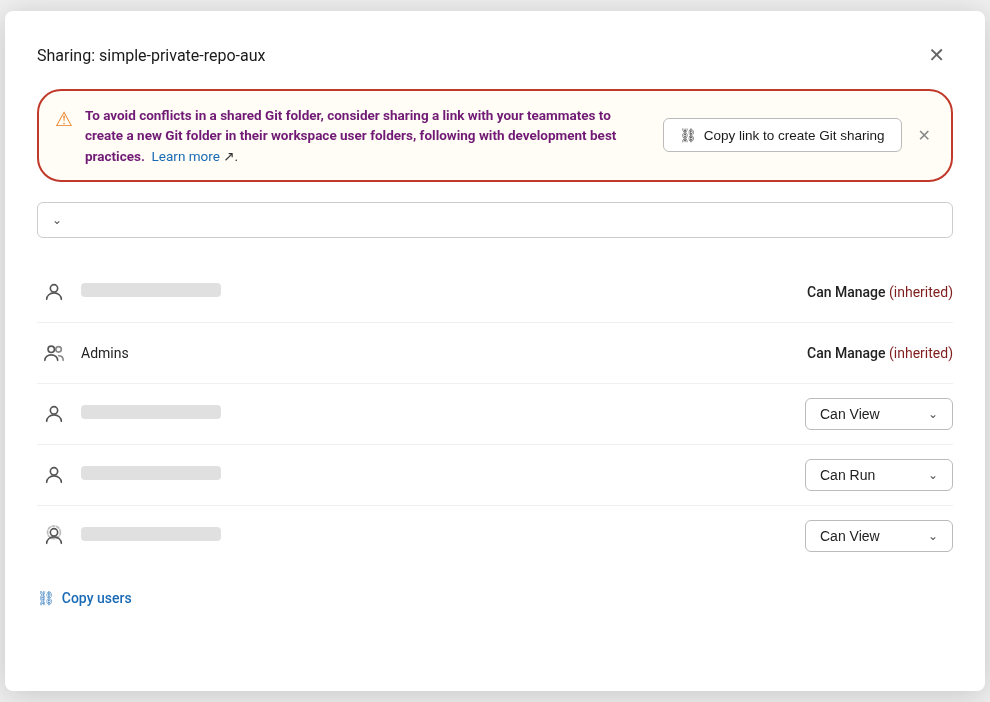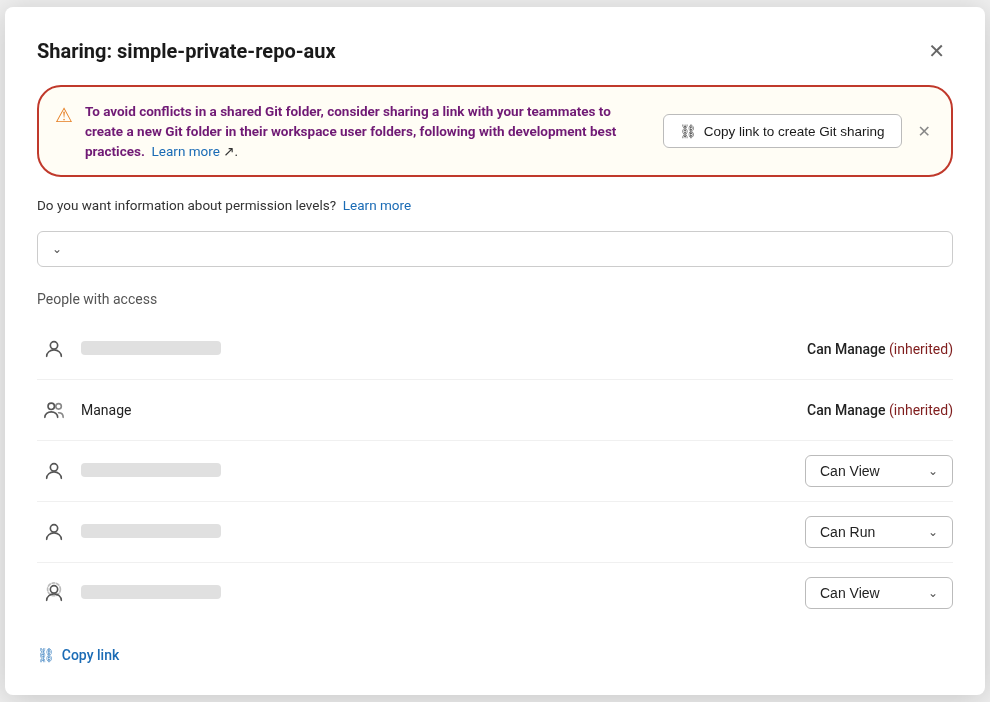--- a/index.html
+++ b/index.html
@@ -20,22 +20,22 @@
       padding: 28px 32px 32px 32px;
       position: relative;
     }
     .modal-header {
       display: flex;
       align-items: center;
       justify-content: space-between;
       margin-bottom: 18px;
     }
     .modal-title {
-      font-size: 20px;
-      font-weight: 700;
+      font-size: 16px;
+      font-weight: 400;
       color: #1a1a1a;
     }
     .close-btn {
       background: none;
       border: none;
       cursor: pointer;
       font-size: 20px;
       color: #666;
       padding: 4px 8px;
       border-radius: 4px;
@@ -234,30 +234,25 @@
       &nbsp;<a href="#">Learn more</a>
       <span> ↗.</span>
     </div>
     <button class="copy-link-btn">
       <span>⛓</span>
       <span>Copy link to create Git sharing</span>
     </button>
     <button class="banner-close">✕</button>
   </div>
 
-  <div class="permission-info">
-    <span>Do you want information about permission levels?</span>
-    &nbsp;<a href="#">Learn more</a>
-  </div>
 
   <div class="add-users-input">
     <span class="chevron">⌄</span>
   </div>
 
-  <div class="section-label">People with access</div>
 
   <div class="people-list">
 
     <div class="person-row">
       <div class="person-icon">
         <svg width="22" height="22" viewBox="0 0 24 24" fill="none" stroke="#555" stroke-width="1.8" stroke-linecap="round" stroke-linejoin="round">
           <circle cx="12" cy="8" r="4"></circle>
           <path d="M4 20c0-4 3.6-7 8-7s8 3 8 7"></path>
         </svg>
       </div>
@@ -272,21 +267,21 @@
 
     <div class="person-row">
       <div class="person-icon">
         <svg width="22" height="22" viewBox="0 0 24 24" fill="none" stroke="#555" stroke-width="1.8" stroke-linecap="round" stroke-linejoin="round">
           <circle cx="9" cy="8" r="3.5"></circle>
           <path d="M2 20c0-3.5 3.1-6 7-6s7 2.5 7 6"></path>
           <circle cx="17" cy="8" r="3" opacity="0.7"></circle>
           <path d="M22 20c0-3 -2-5-5-5" opacity="0.7"></path>
         </svg>
       </div>
-      <div class="person-name">Manage</div>
+      <div class="person-name">Admins</div>
       <div class="permission-label">
         <span>Can Manage</span>
         <span class="inherited"> (inherited)</span>
       </div>
     </div>
 
     <div class="person-row">
       <div class="person-icon">
         <svg width="22" height="22" viewBox="0 0 24 24" fill="none" stroke="#555" stroke-width="1.8" stroke-linecap="round" stroke-linejoin="round">
           <circle cx="12" cy="8" r="4"></circle>
@@ -331,15 +326,15 @@
       </div>
       <button class="permission-dropdown">
         <span>Can View</span>
         <span class="chevron">⌄</span>
       </button>
     </div>
   </div>
 
   <a href="#" class="footer-copy-link">
     <span>⛓</span>
-    <span>Copy link</span>
+    <span>Copy users</span>
   </a>
 </div>
 
 </body></html>

